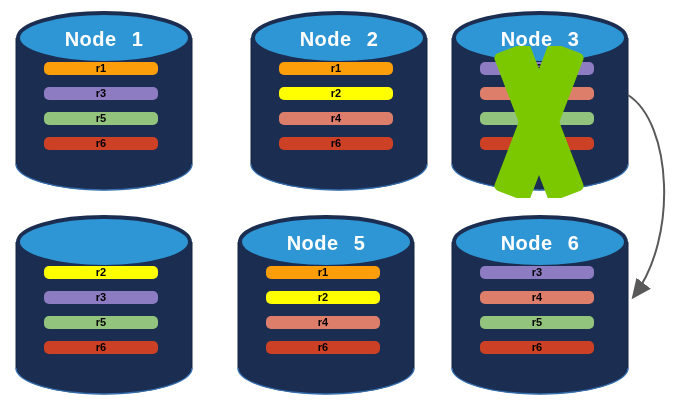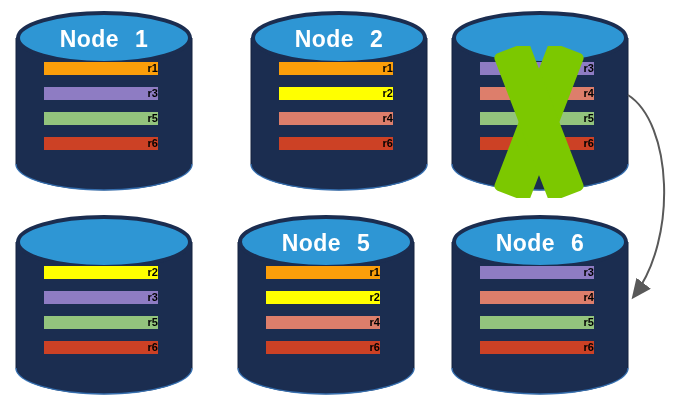--- a/index.html
+++ b/index.html
@@ -7,27 +7,27 @@
     position:relative;width:676px;height:402px;background:#fff;overflow:hidden;
     font-family:"Liberation Sans", sans-serif;
   }
   .node{position:absolute;width:182px;height:192px;}
   .cyl{position:absolute;left:0;top:0;width:182px;height:192px;display:block;}
   .cyl-body{fill:var(--cyl-body);stroke:#15233e;stroke-width:1;}
   .cyl-rim{fill:none;stroke:#3a7cc4;stroke-width:1.4;opacity:.8;}
   .cyl-top{fill:var(--cyl-top);stroke:var(--cyl-body);stroke-width:4;}
   .ntitle{
     position:absolute;top:24px;left:0;width:100%;text-align:center;
-    color:var(--title-color);font-size:23px;font-weight:bold;line-height:18px;
+    color:var(--title-color);font-size:20px;font-weight:bold;line-height:18px;
     letter-spacing:.5px;word-spacing:9px;
   }
   .bars{position:absolute;left:31px;top:56px;width:114px;}
   .bar{
-    height:13px;margin-bottom:12px;border-radius:0;
-    text-align:right;
+    height:13px;margin-bottom:12px;border-radius:5px;
+    text-align:center;
   }
   .bar .bl{
     display:block;color:var(--replica-text);font-size:11px;font-weight:bold;line-height:13px;
   }
   .overlay{position:absolute;left:0;top:0;pointer-events:none;}
   .xmark rect{fill:var(--x-color);}
   .arrow-path{fill:none;stroke:var(--arrow-color);stroke-width:2;}
   .arrow-head{fill:var(--arrow-color);}
 </style>
 </head>
@@ -82,20 +82,21 @@
         </div>
       </div>
   </div>
 
   <div class="node" style="left:449px;top:6px">
     <svg class="cyl" viewBox="0 0 182 192">
       <path class="cyl-body" d="M3 32 L3 158 A88 26 0 0 0 179 158 L179 32 Z"></path>
       <path class="cyl-rim" d="M3 158 A88 26 0 0 0 179 158"></path>
       <ellipse class="cyl-top" cx="91" cy="32" rx="86" ry="25"></ellipse>
     </svg>
+    <div class="ntitle">Node 3</div>
     <div class="bars">
 
     <div class="bar" style="background: rgb(142, 124, 195);">
           <span class="bl">r3</span>
         </div>
         <div class="bar" style="background: rgb(221, 126, 107);">
           <span class="bl">r4</span>
         </div>
         <div class="bar" style="background: rgb(147, 196, 125);">
           <span class="bl">r5</span>

